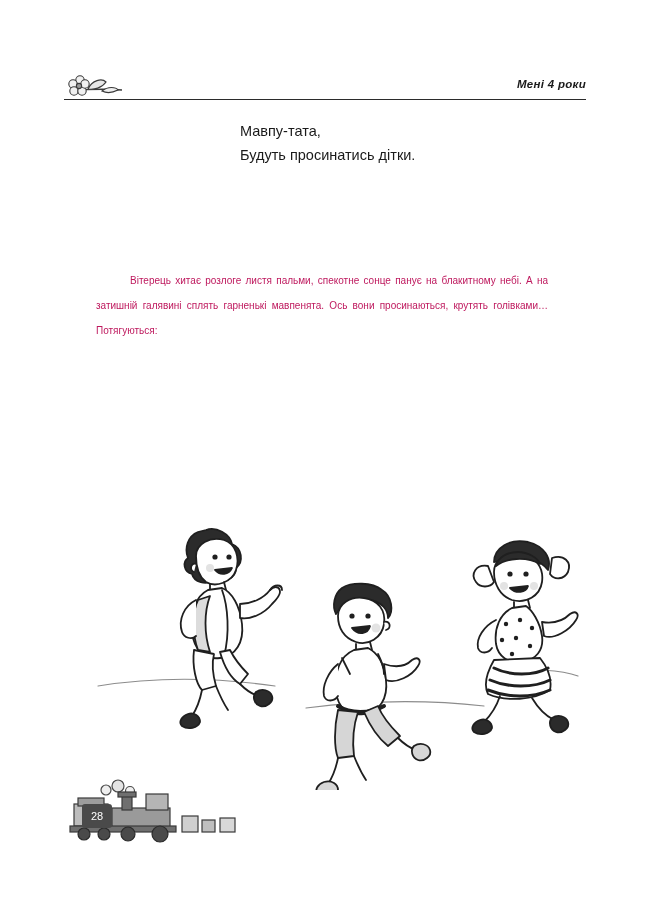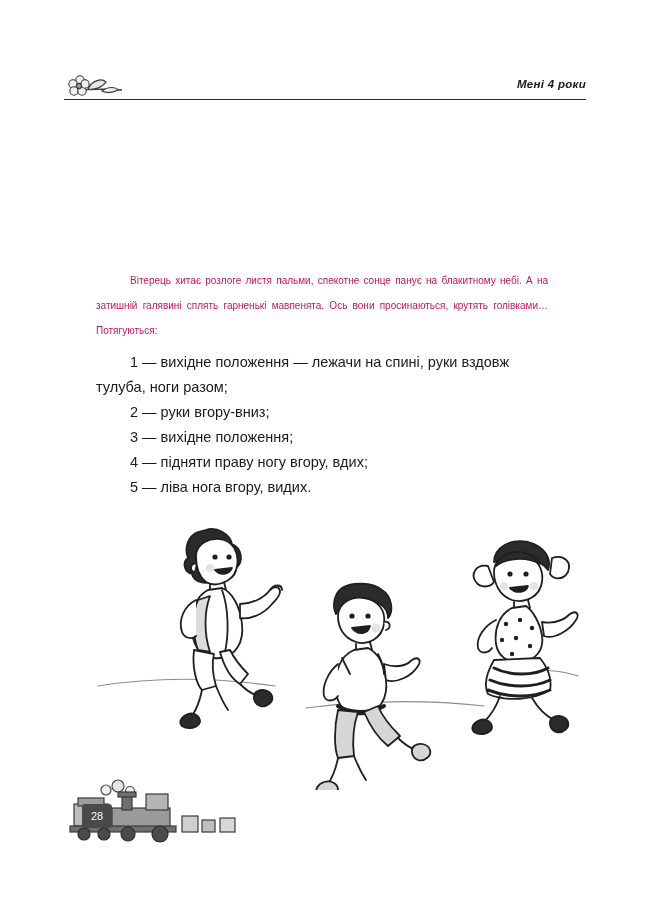--- a/index.html
+++ b/index.html
@@ -165,31 +165,26 @@
           <circle cx="19" cy="24" r="4.2"></circle>
           <circle cx="13" cy="26" r="2.6" fill="#9a9a9a"></circle>
         </g>
       </svg>
     </div>
     <div class="header-title">Мені 4 роки</div>
     <div class="header-rule"></div>
   </div>
 
   <div class="poem">
+    <div>Мавпу-тата,</div>
+    <div>Будуть просинатись дітки.</div>
   </div>
 
   <p class="body-par">Вітерець хитає розлоге листя пальми, спекотне сонце панує на блакитному небі. А на затишній галявині сплять гарненькі мавпенята. Ось вони просинаються, крутять голівками… Потягуються:</p>
 
-  <div class="steps">
-    <div class="step wrap">1 — вихідне положення — лежачи на спині, руки вздовж тулуба, ноги разом;</div>
-    <div class="step">2 — руки вгору-вниз;</div>
-    <div class="step">3 — вихідне положення;</div>
-    <div class="step">4 — підняти праву ногу вгору, вдих;</div>
-    <div class="step">5 — ліва нога вгору, видих.</div>
-  </div>
 
   <div class="illustration">
     <svg width="520" height="290" viewBox="0 0 520 290">
 
       <g stroke="#8c8c8c" stroke-width="1.2" fill="none" stroke-linecap="round">
         <path d="M28 186 C 90 176, 150 178, 205 186"></path>
         <path d="M236 208 C 300 200, 360 200, 414 206"></path>
         <path d="M430 172 C 460 168, 492 170, 508 176"></path>
       </g>
 

